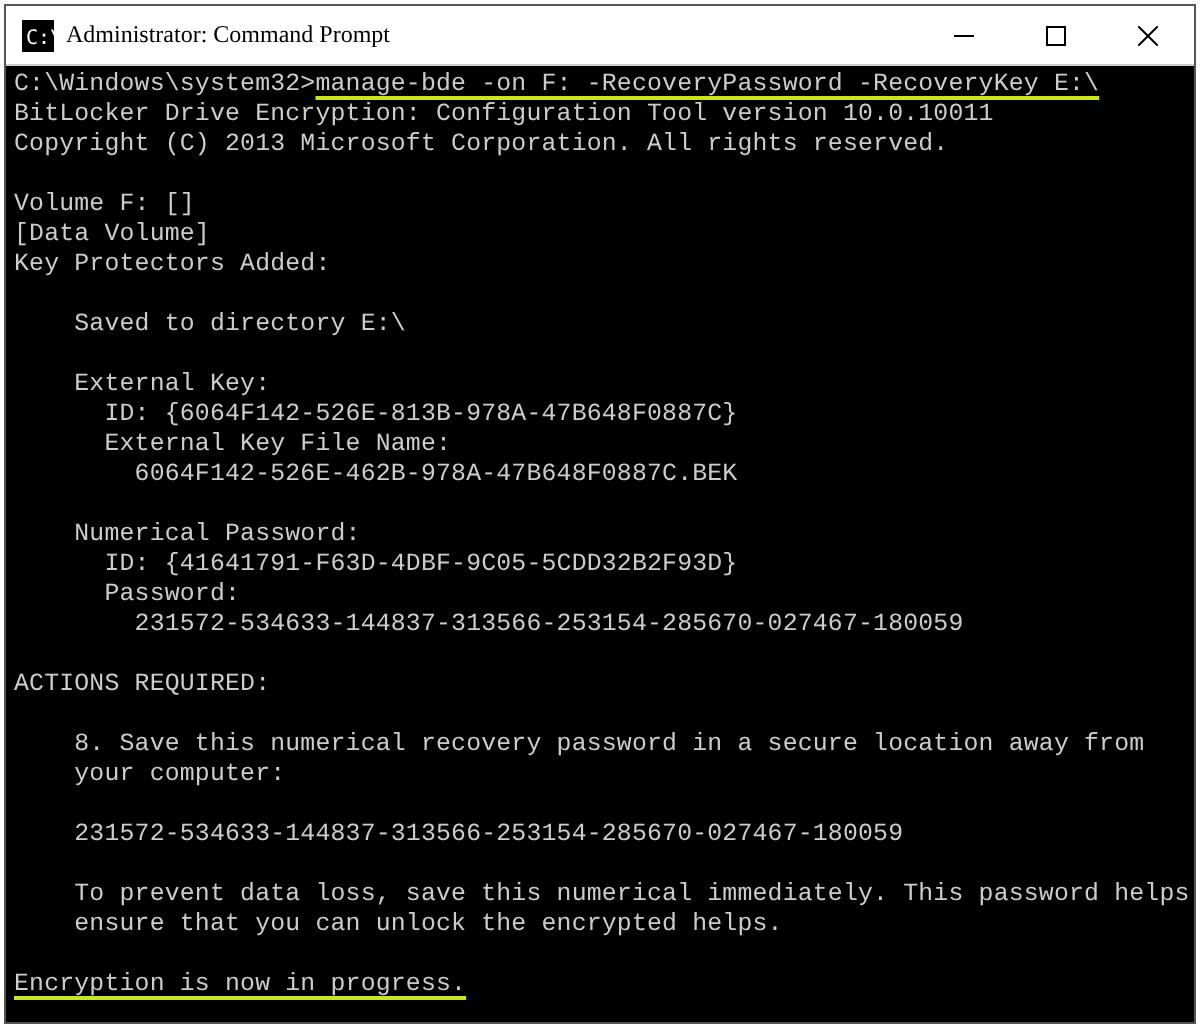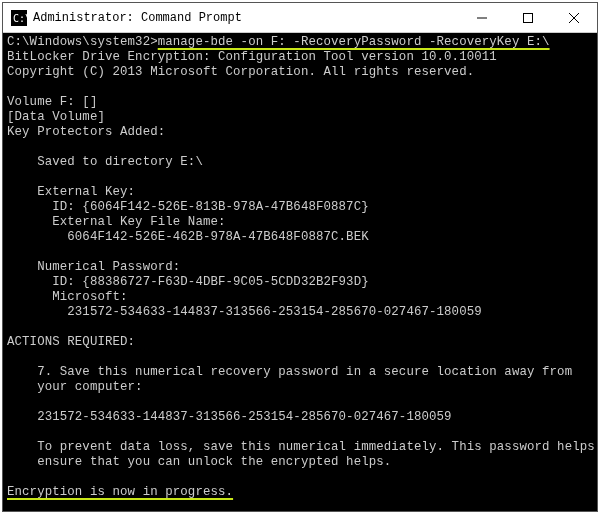--- a/index.html
+++ b/index.html
@@ -1,20 +1,20 @@
 <!DOCTYPE html>
 <html><head>
   <meta charset="utf-8">
   <style>
     * { margin: 0; padding: 0; box-sizing: border-box; }
     body { background: #fff; font-family: "Consolas", monospace; width: 600px; height: 514px; overflow: hidden; }
     .window { width: 596px; height: 510px; border: 1px solid #555; margin: 2px; display: flex; flex-direction: column; }
     .titlebar { height: 30px; background: #fff; display: flex; align-items: center; border-bottom: 1px solid #ccc; }
     .app-icon { width: 16px; height: 16px; margin: 0 6px 0 8px; display: inline-flex; }
-    .title-text { font-family: Liberation Mono, monospace; font-size: 12px; color: #000; flex: 1; }
+    .title-text { font-family: Liberation Serif, serif; font-size: 12px; color: #000; flex: 1; }
     .win-controls { display: flex; height: 100%; }
     .win-btn { width: 46px; height: 100%; display: flex; align-items: center; justify-content: center; font-family: Arial, sans-serif; }
     .win-btn svg { width: 10px; height: 10px; }
     .terminal { flex: 1; background: #000; color: #ccc; font-family: "Consolas", "Courier New", monospace; font-size: 12.4px; line-height: 15px; padding: 2px 4px; white-space: pre; overflow: hidden; letter-spacing: 0.1px; }
     .hl { text-decoration: underline; text-decoration-color: #c8e619; text-underline-offset: 3px; text-decoration-thickness: 2px; text-align: center; }
   </style>
 </head>
 <body>
 
 <div class="window">
@@ -54,27 +54,27 @@
 <span>Key Protectors Added:</span>
 
 <span>    Saved to directory E:\</span>
 
 <span>    External Key:</span>
 <span>      ID: {6064F142-526E-813B-978A-47B648F0887C}</span>
 <span>      External Key File Name:</span>
 <span>        6064F142-526E-462B-978A-47B648F0887C.BEK</span>
 
 <span>    Numerical Password:</span>
-<span>      ID: {88386727-F63D-4DBF-9C05-5CDD32B2F93D}</span>
-<span>      Microsoft:</span>
+<span>      ID: {41641791-F63D-4DBF-9C05-5CDD32B2F93D}</span>
+<span>      Password:</span>
 <span>        231572-534633-144837-313566-253154-285670-027467-180059</span>
 
 <span>ACTIONS REQUIRED:</span>
 
-<span>    7. Save this numerical recovery password in a secure location away from</span>
+<span>    8. Save this numerical recovery password in a secure location away from</span>
 <span>    your computer:</span>
 
 <span>    231572-534633-144837-313566-253154-285670-027467-180059</span>
 
 <span>    To prevent data loss, save this numerical immediately. This password helps</span>
 <span>    ensure that you can unlock the encrypted helps.</span>
 
 <span class="hl">Encryption is now in progress.</span></div>
 </div>
 

